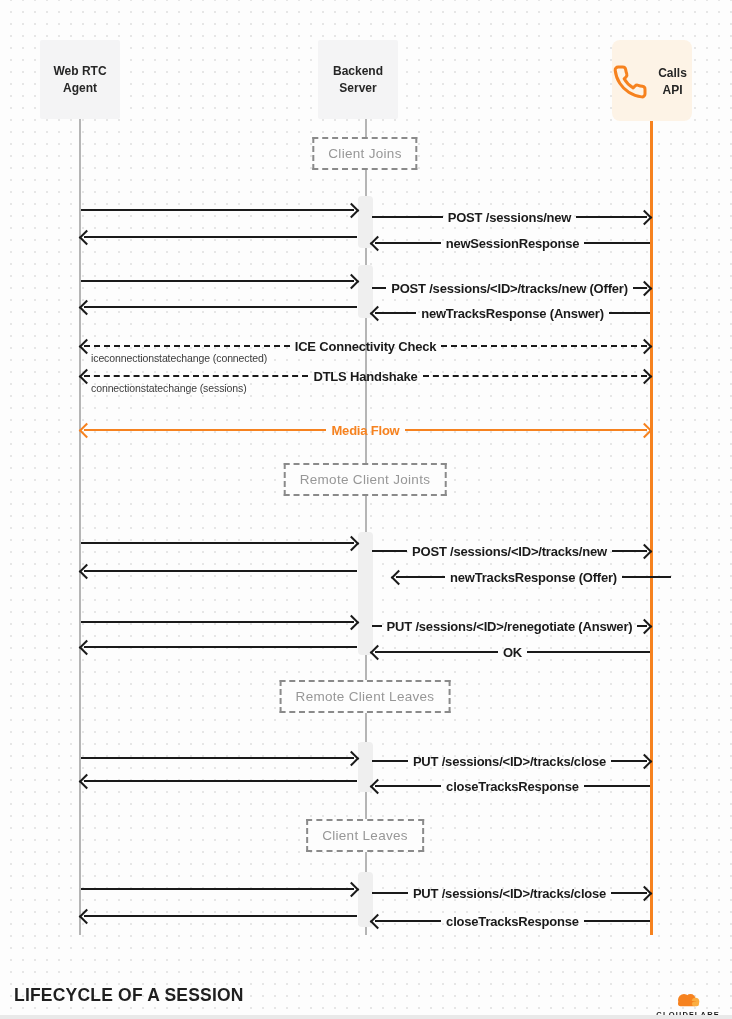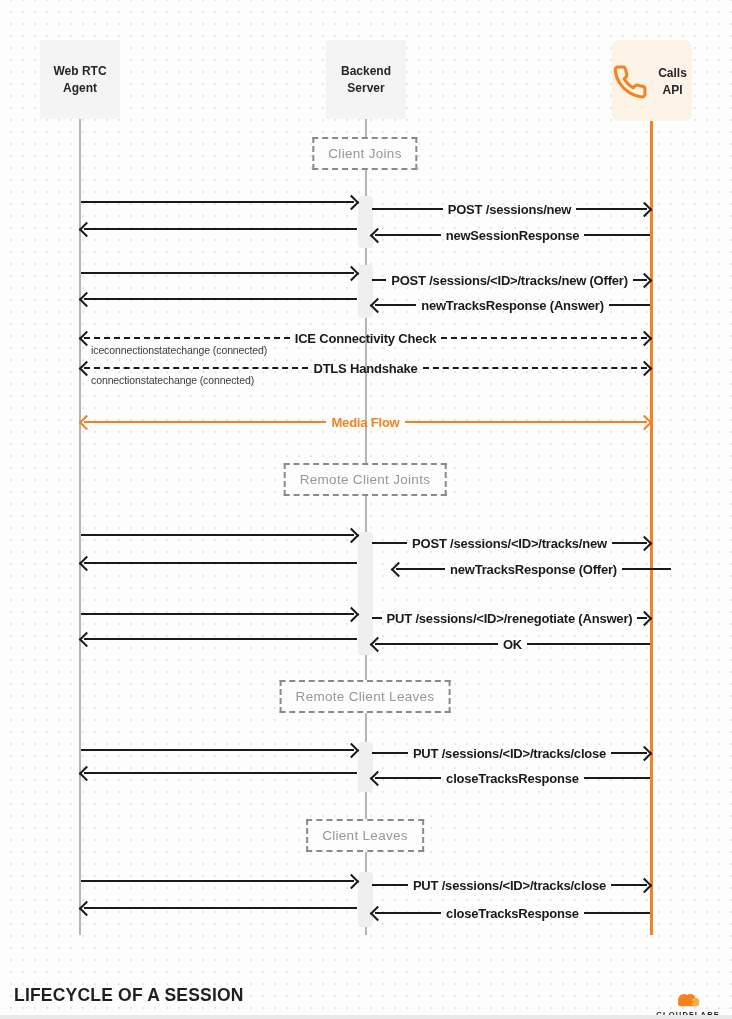--- a/index.html
+++ b/index.html
@@ -19,21 +19,21 @@
   .actor.gray{background:#f4f4f5;}
   .actor.cream{background:#fdf3e6;border-radius:8px;gap:5px;padding-top:2px;}
   .lifeline{position:absolute;width:2px;z-index:1;}
   .activation{position:absolute;width:15px;background:#efefef;border-radius:4px;z-index:2;}
   .phase{
     position:absolute;left:365px;transform:translateX(-50%);
     background:#fdfdfd;border:2px dashed #8a8a8a;color:#979797;
     font-size:13.5px;font-weight:500;letter-spacing:0.3px;
     padding:7px 14px;white-space:nowrap;z-index:5;box-sizing:border-box;
   }
-  .msg{position:absolute;display:flex;align-items:center;height:16px;z-index:3;--c:#1a1a1a;}
+  .msg{position:absolute;display:flex;align-items:center;height:16px;z-index:3;margin-top:8px;--c:#1a1a1a;}
   .msg .seg{flex:1 1 auto;min-width:2px;height:2.6px;box-sizing:border-box;border-top:2.6px solid var(--c);}
   .msg.dashed .seg{border-top-style:dashed;}
   .msg .lbl{
     flex:0 0 auto;font-weight:700;font-size:13px;letter-spacing:-0.2px;
     color:var(--c);padding:0 5px;white-space:nowrap;
   }
   .msg .head{flex:0 0 auto;width:9px;height:9px;border-top:2.6px solid var(--c);border-right:2.6px solid var(--c);z-index:4;}
   .msg .head.r{transform:rotate(45deg);margin-left:-8px;}
   .msg .head.l{transform:rotate(-135deg);margin-right:-8px;}
   .msg .sub{
@@ -50,21 +50,21 @@
 </style>
 </head>
 <body>
 
 <div id="canvas">
 
   <div class="actor gray" style="left:40px;">
     <span>Web RTC
 Agent</span>
   </div>
-  <div class="actor gray" style="left:326px;">
+  <div class="actor gray" style="left:318px;">
     <span>Backend
 Server</span>
   </div>
   <div class="actor cream" style="left:612px;">
     <span style="line-height:0;">
       <svg width="36" height="36" viewBox="0 0 24 24" fill="none" stroke="#f6821f" stroke-width="2" stroke-linecap="round" stroke-linejoin="round">
         <path d="M22 16.92v3a2 2 0 0 1-2.18 2 19.79 19.79 0 0 1-8.63-3.07 19.5 19.5 0 0 1-6-6 19.79 19.79 0 0 1-3.07-8.67A2 2 0 0 1 4.11 2h3a2 2 0 0 1 2 1.72 12.84 12.84 0 0 0 .7 2.81 2 2 0 0 1-.45 2.11L8.09 9.91a16 16 0 0 0 6 6l1.27-1.27a2 2 0 0 1 2.11-.45 12.84 12.84 0 0 0 2.81.7A2 2 0 0 1 22 16.92z"></path>
       </svg>
     </span>
     <span>Calls API</span>
@@ -126,21 +126,21 @@
         <div class="seg"></div>
         <div class="head r"></div>
         <div class="sub">iceconnectionstatechange (connected)</div>
       </div>
       <div class="msg dashed" style="left: 81px; top: 360px; width: 569px;">
         <div class="head l"></div>
         <div class="seg"></div>
         <div class="lbl">DTLS Handshake</div>
         <div class="seg"></div>
         <div class="head r"></div>
-        <div class="sub">connectionstatechange (connected)</div>
+        <div class="sub">connectionstatechange (sessions)</div>
       </div>
       <div class="msg" style="left: 81px; top: 414px; width: 569px; --c: #f6821f;">
         <div class="head l"></div>
         <div class="seg"></div>
         <div class="lbl">Media Flow</div>
         <div class="seg"></div>
         <div class="head r"></div>
       </div>
       <div class="msg" style="left: 81px; top: 527px; width: 276px;">
         <div class="seg"></div>

